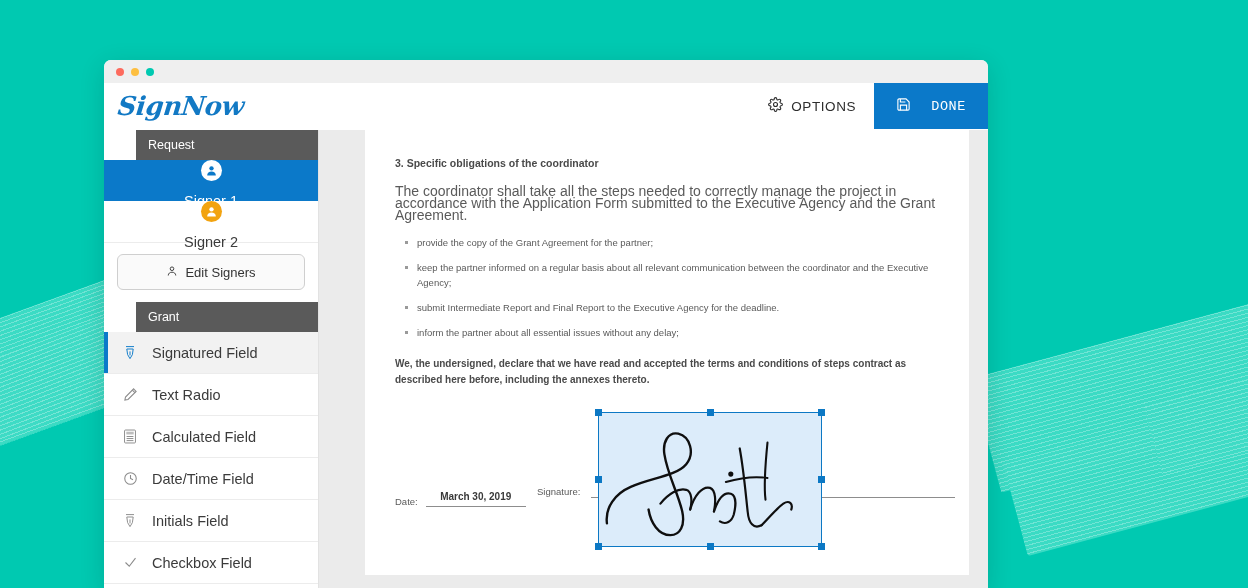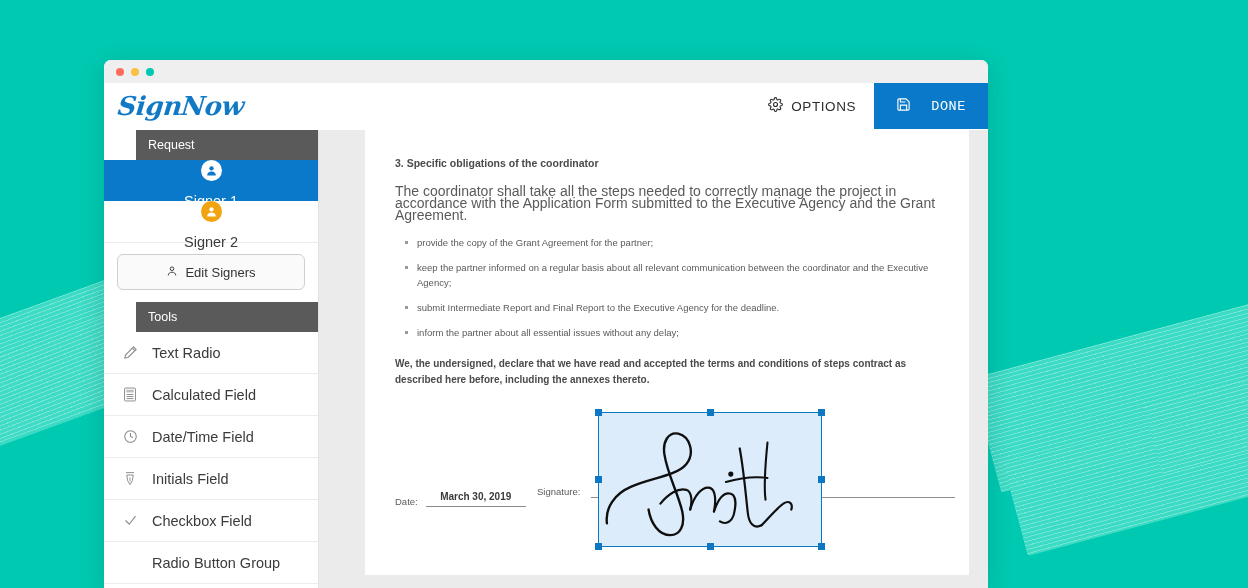--- a/index.html
+++ b/index.html
@@ -457,22 +457,32 @@
           <span>
             <svg width="12" height="12" viewBox="0 0 24 24" fill="none" stroke="#444444" stroke-width="2">
               <circle cx="12" cy="7.5" r="3.6"></circle>
               <path d="M4.5 21c0-4.2 3.4-6.6 7.5-6.6s7.5 2.4 7.5 6.6"></path>
             </svg>
           </span>
           <span>Edit Signers</span>
         </button>
       </div>
 
-      <div class="section-header">Tools</div>
-
+      <div class="section-header">Grant</div>
+
+      <div class="tool-row selected">
+        <span class="tool-icon">
+          <svg width="14" height="16" viewBox="0 0 16 20" fill="none" stroke="#0b79c9" stroke-width="1.2">
+            <line x1="3" y1="2" x2="13" y2="2"></line>
+            <path d="M4 5 L12 5 L11 12 L8 17 L5 12 Z"></path>
+            <line x1="8" y1="8" x2="8" y2="13"></line>
+          </svg>
+        </span>
+        <span>Signatured Field</span>
+      </div>
 
       <div class="tool-row">
         <span class="tool-icon">
           <svg width="15" height="15" viewBox="0 0 24 24" fill="none" stroke="#8b8b8b" stroke-width="1.7">
             <path d="M17 3l4 4L8 20l-5 1 1-5z"></path>
             <line x1="15" y1="5" x2="19" y2="9"></line>
           </svg>
         </span>
         <span>Text Radio</span>
       </div>

